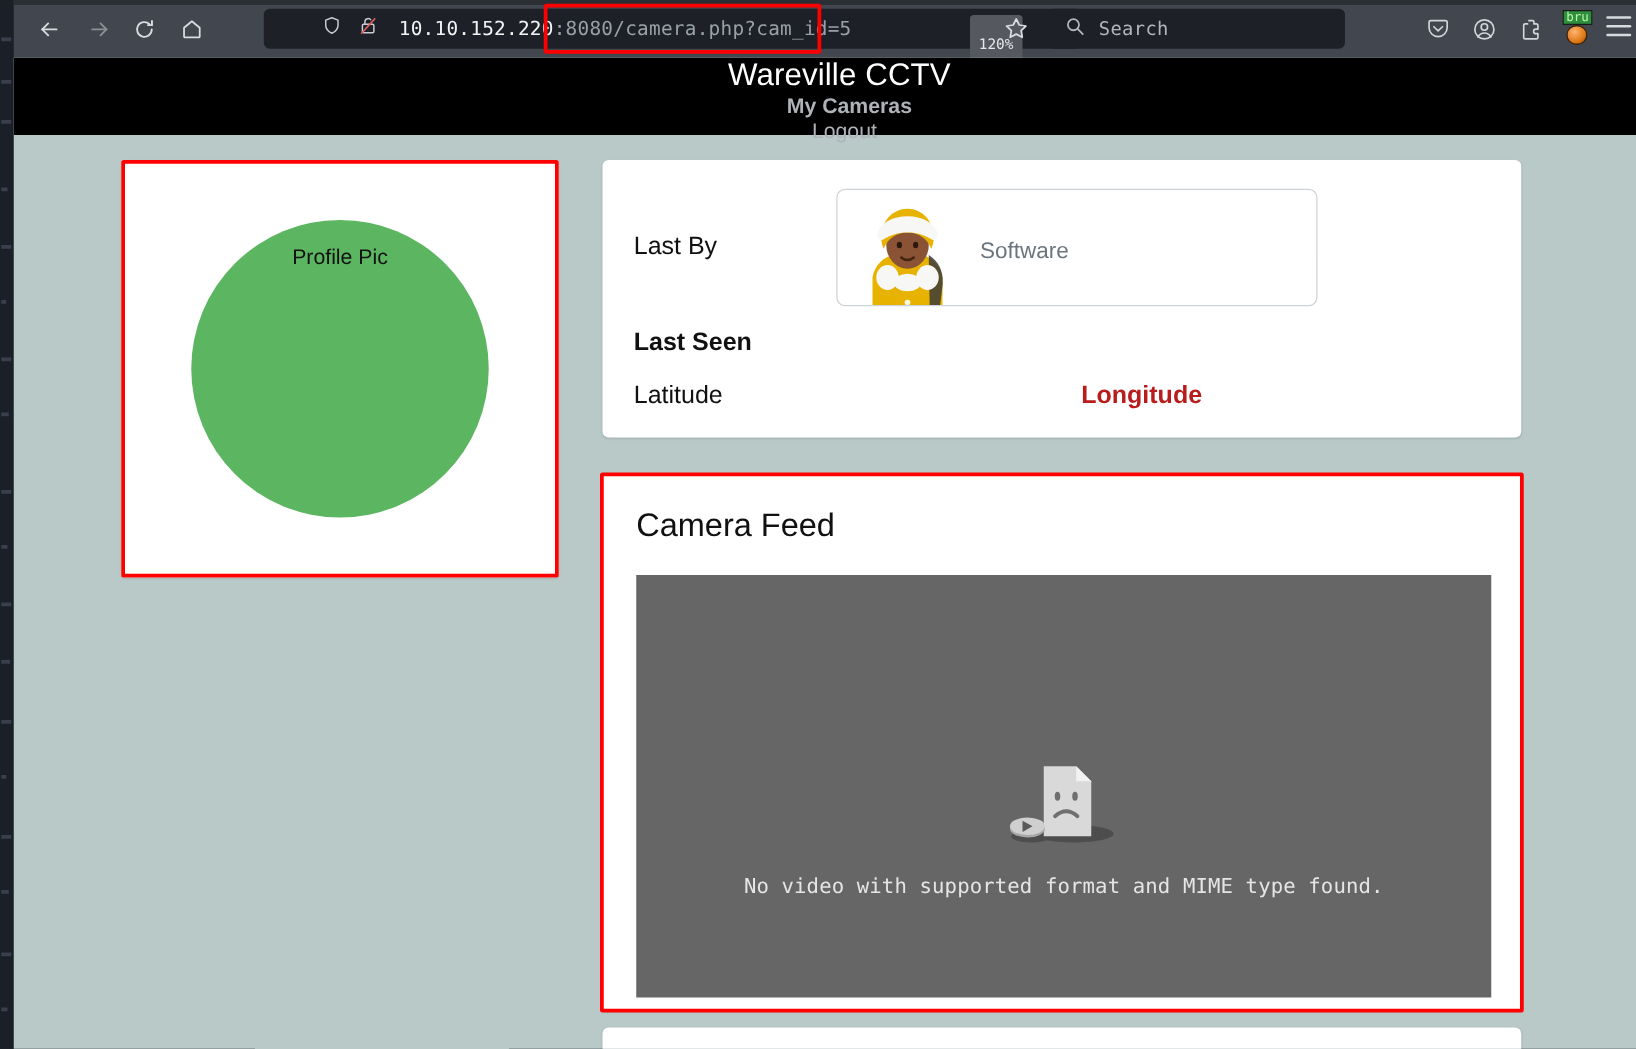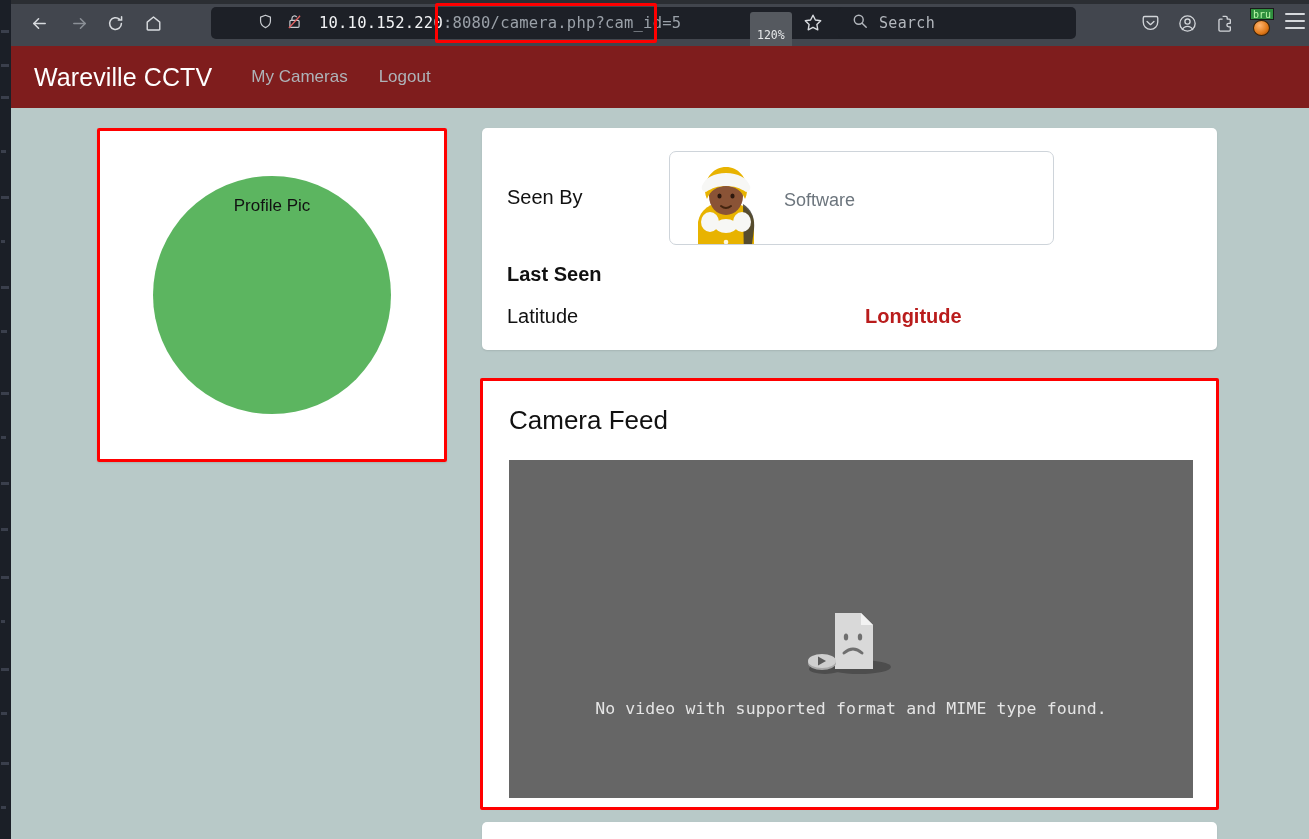--- a/index.html
+++ b/index.html
@@ -46,21 +46,21 @@
   #url-text {
     margin-left: 16px;
     font-family: "DejaVu Sans Mono", monospace;
     font-size: 15.5px; letter-spacing: .2px; white-space: nowrap;
   }
   #url-host { color: #f2f3f5; }
   #url-rest { color: #9aa0a8; }
   #url-path { color: #9aa0a8; }
 
   #zoom-badge {
-    position: absolute; left: 739px; top: 12px;
+    position: absolute; left: 765px; top: 12px;
     background: #55595f; color: #e6e8ea;
     font-family: "DejaVu Sans Mono", monospace;
     font-size: 11.5px; padding: 16px 7px; border-radius: 3px;
     line-height: 14px;
   }
   #bookmark-star {
     position: absolute; left: 791px; top: 12px; width: 22px; height: 22px;
     cursor: pointer;
   }
 
@@ -112,21 +112,21 @@
     position: absolute; left: 0; top: 0; width: 1298px; height: 62px;
     background: #343a40; display: flex; align-items: center;
   }
   #brand {
     color: #ffffff; font-size: 25px; margin-left: 23px; letter-spacing: .1px;
     cursor: pointer;
   }
   .nav-link {
     color: #aeb3b8; font-size: 17px; margin-left: 31px; cursor: pointer;
   }
-  #nav-link-cameras { margin-left: 39px; }
+  #nav-link-cameras { margin-left: 39px; font-weight: bold; }
 
   
   #content { position: absolute; left: 0; top: 62px; width: 1298px; height: 731px; }
 
   .card {
     position: absolute; background: #ffffff; border-radius: 5px;
     box-shadow: 0 1px 2px rgba(0,0,0,.10);
   }
 
   
@@ -308,39 +308,39 @@
 
   <div id="hamburger">
     <i></i>
       <i></i>
       <i></i>
   </div>
 </div>
 
 <div id="viewport" style="background: rgb(184, 201, 200);">
 
-  <div id="site-navbar" style="background: #7f1d1d;">
+  <div id="site-navbar" style="background: #000000; flex-direction: column;">
     <span id="brand">Wareville CCTV</span>
     <span class="nav-link" id="nav-link-cameras">My Cameras</span>
     <span class="nav-link">Logout</span>
   </div>
 
   <div id="content">
 
     <div class="card" id="profile-card">
       <div id="profile-pic-wrap">
         <div id="profile-circle" style="background: rgb(92, 181, 96);">
           <span id="profile-alt">Profile Pic</span>
         </div>
       </div>
     </div>
     <div id="profile-anno"></div>
 
     <div class="card" id="info-card">
-      <span id="owned-by-label">Seen By</span>
+      <span id="owned-by-label">Last By</span>
 
       <div id="owner-field">
         <svg id="owner-avatar" viewBox="0 0 76 100">
 
           <path d="M10 62c2-12 12-20 28-20s26 8 28 20v38H10z" fill="#e8b300"></path>
           <path d="M55 44c9 6 12 14 11 25l-4 31h-6z" fill="#3c3a36" opacity=".85"></path>
 
           <ellipse cx="38" cy="36" rx="17" ry="19" fill="#8a5336"></ellipse>
           <ellipse cx="31.5" cy="36" rx="2.1" ry="2.6" fill="#2c180e"></ellipse>
           <ellipse cx="44.5" cy="36" rx="2.1" ry="2.6" fill="#2c180e"></ellipse>

